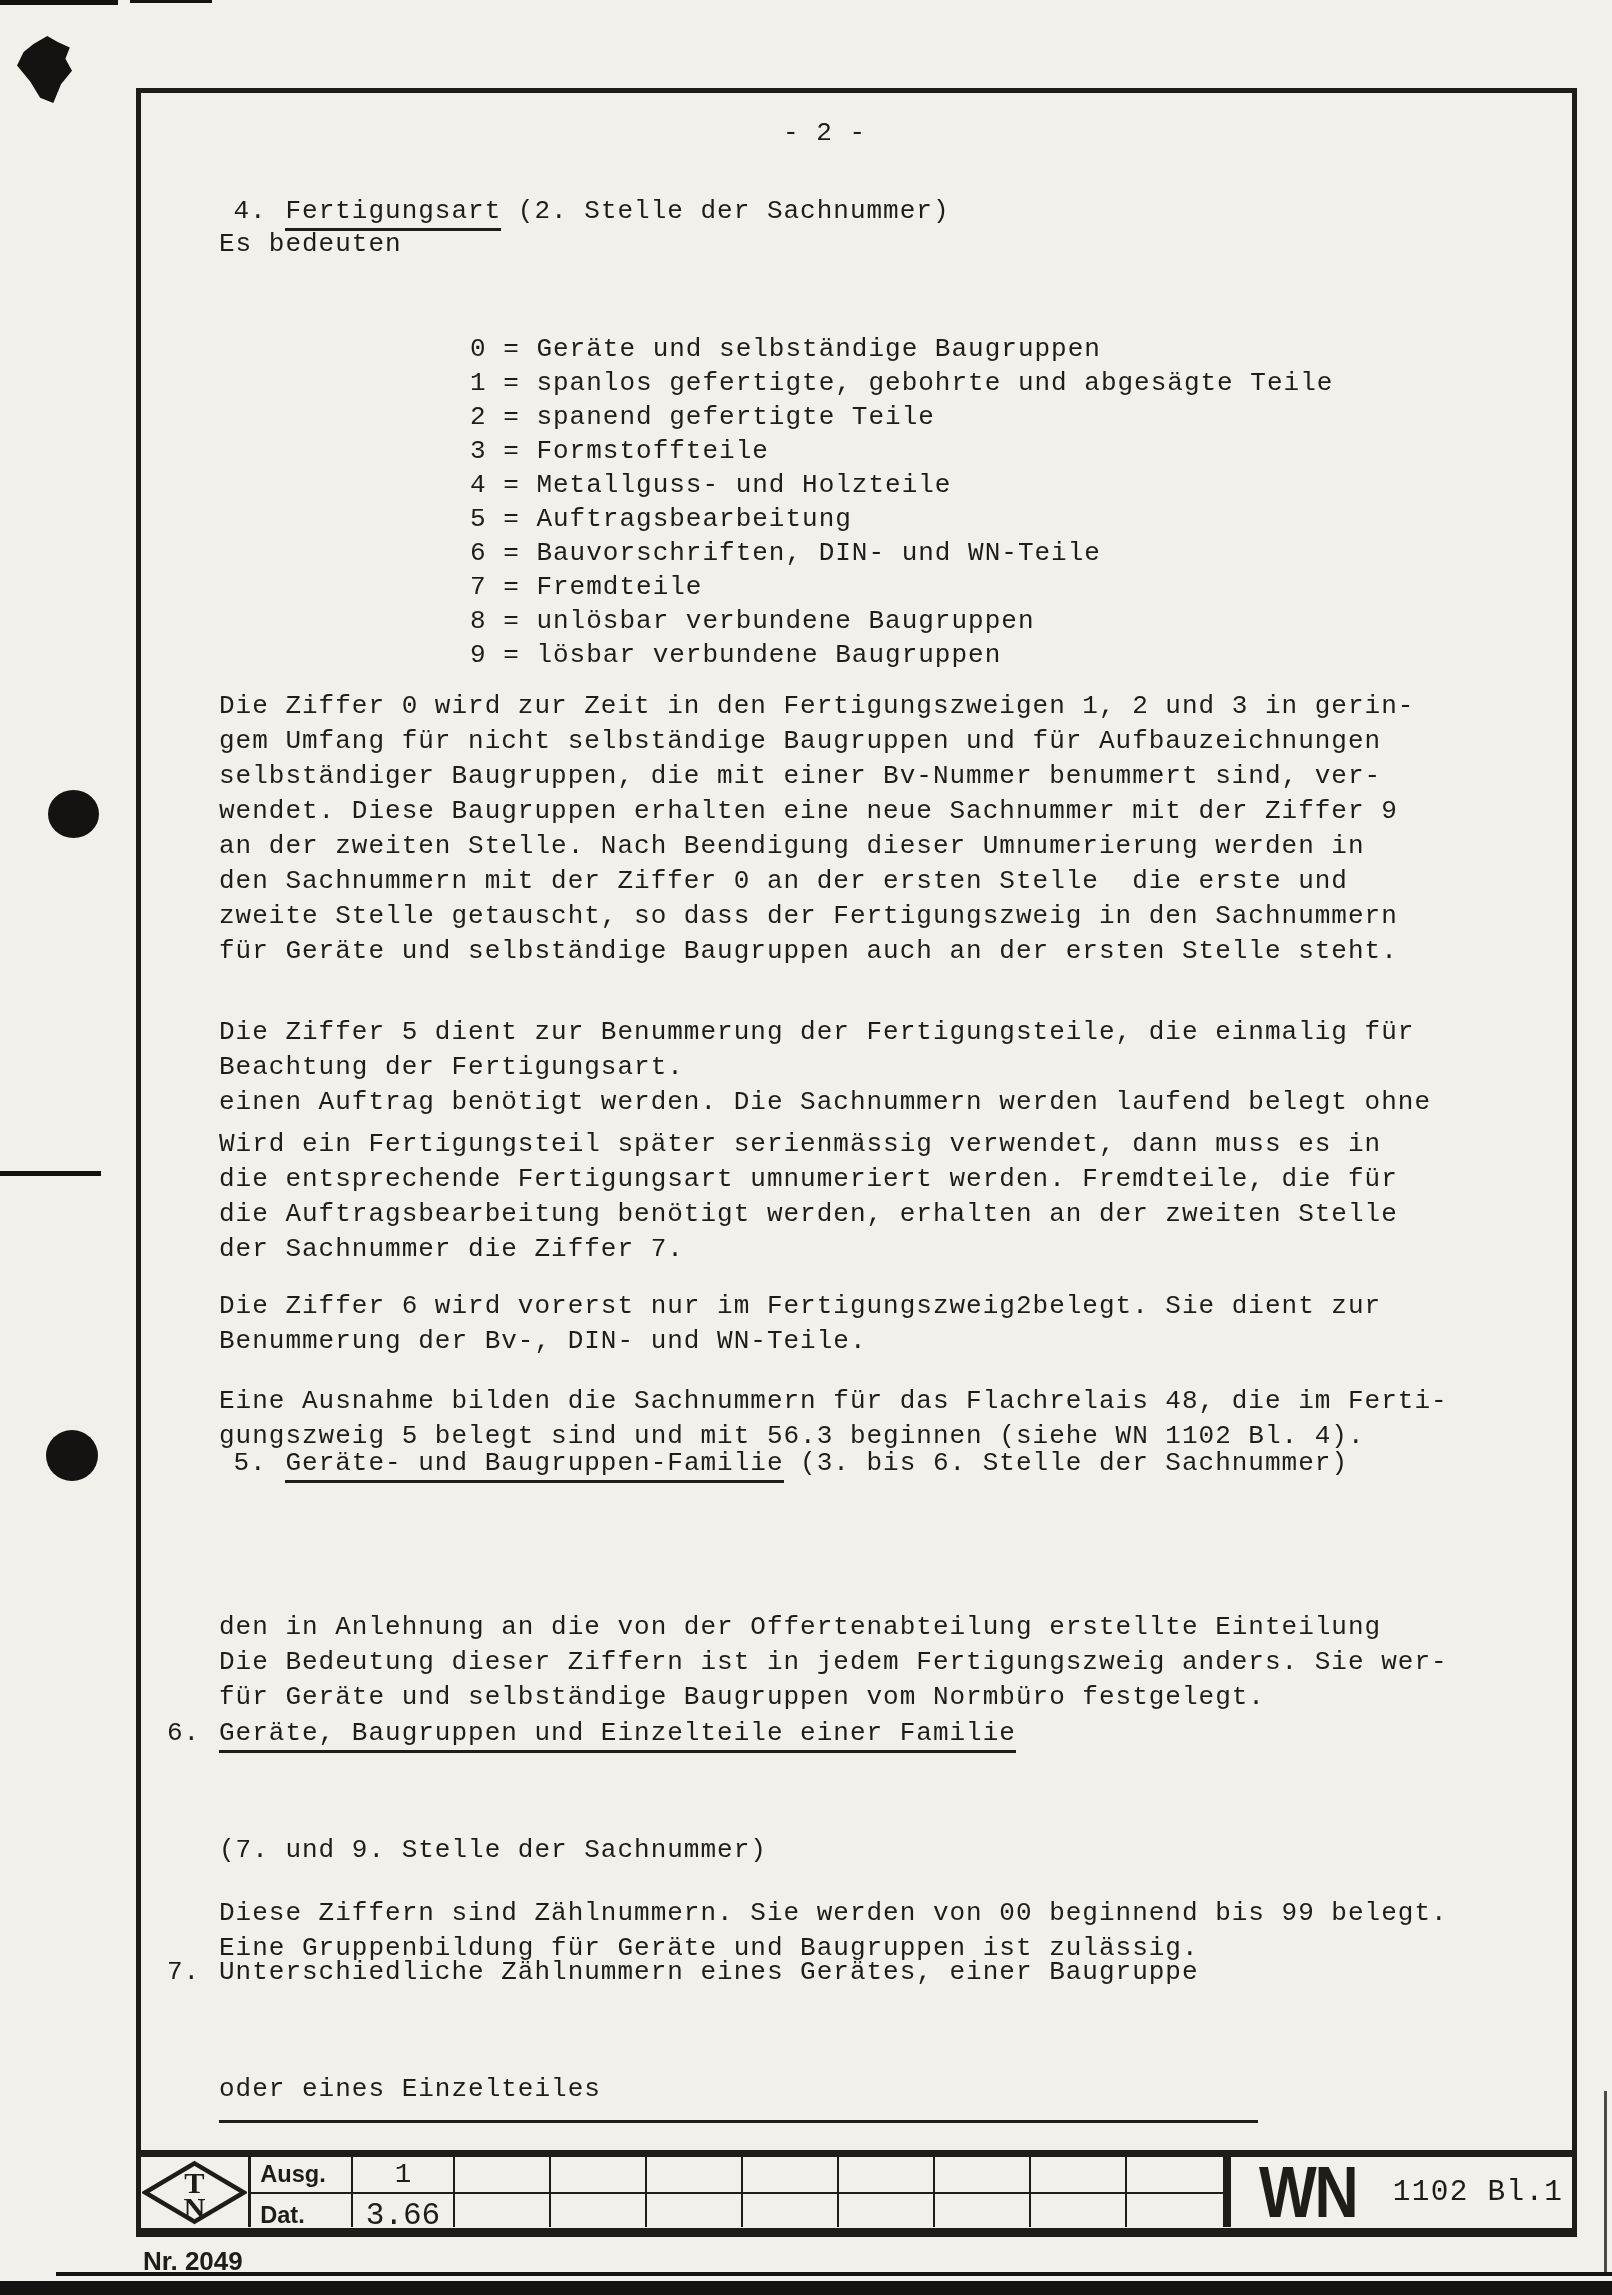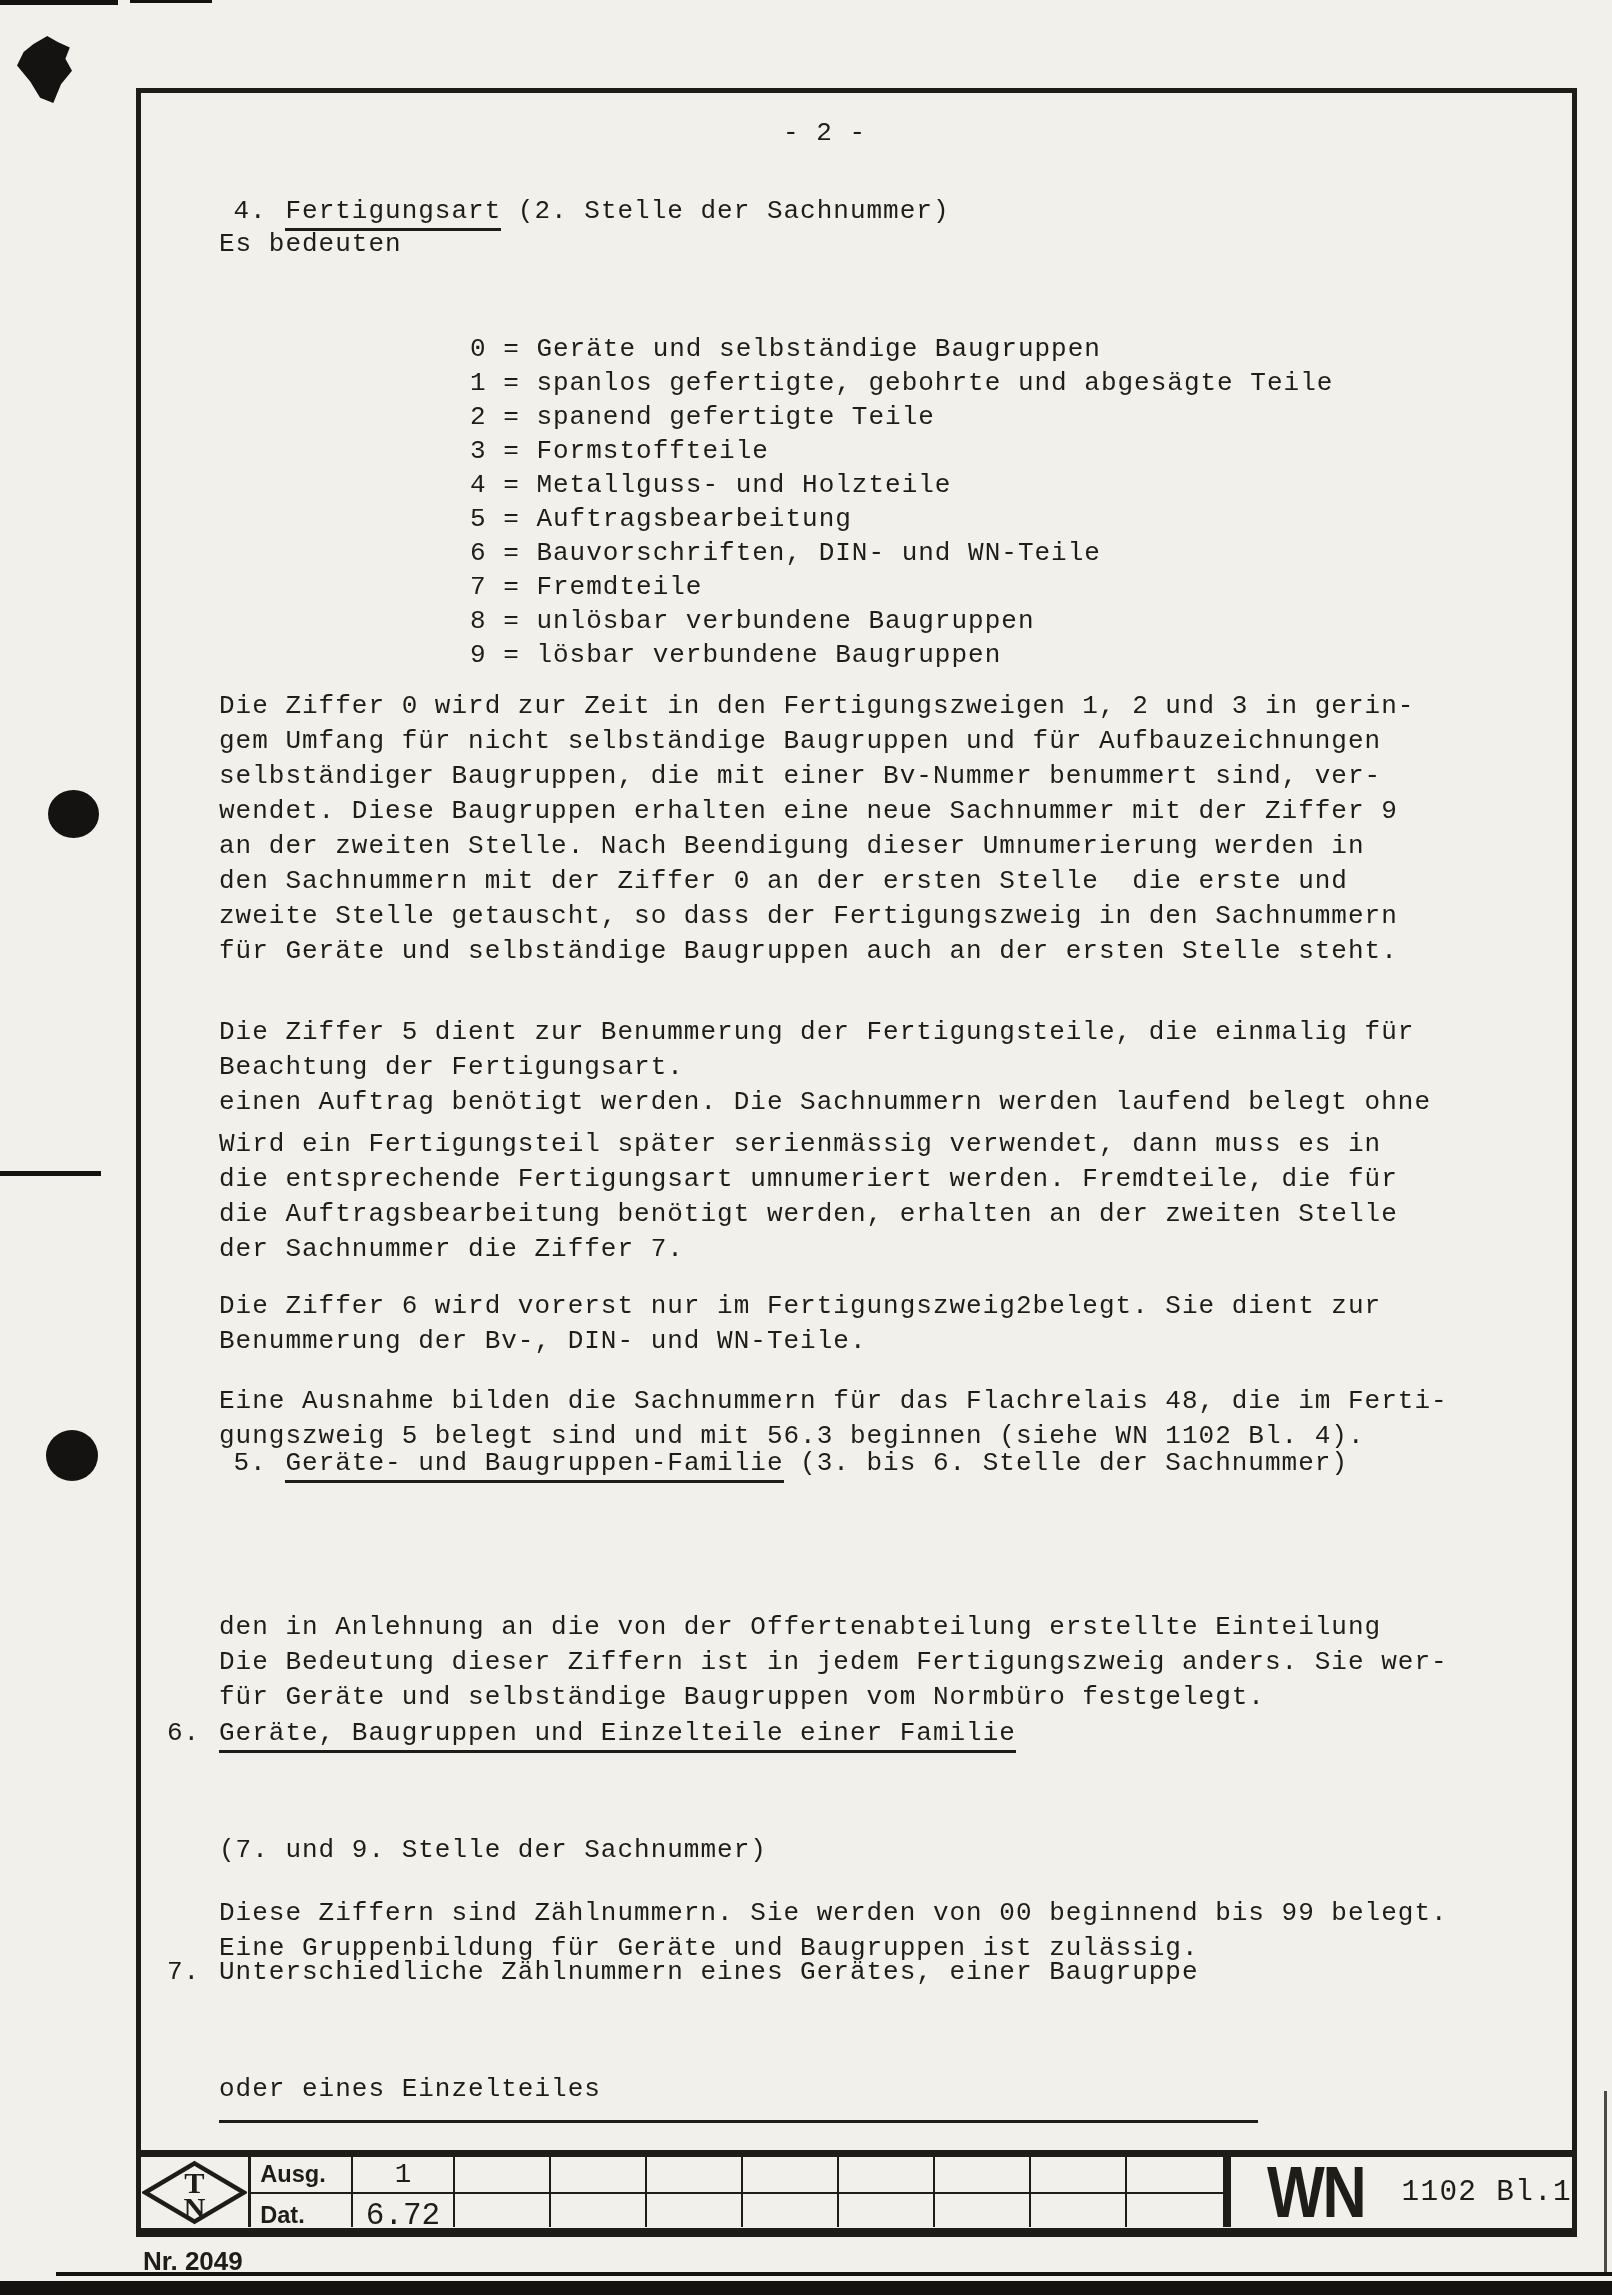--- a/index.html
+++ b/index.html
@@ -30,21 +30,21 @@
   .fcell{box-sizing:border-box; height:70px;}
   .logo-cell{width:110px; border-right:3.3px solid #1e1d1a; display:flex; align-items:center; justify-content:center;}
   .lab-cell{width:102px; border-right:2.6px solid #1e1d1a;}
   .val-cell{width:102px; border-right:2.6px solid #1e1d1a;}
   .empty-cell{width:96px; border-right:2.6px solid #1e1d1a;}
   .cr{height:43px; display:flex; align-items:center; box-sizing:border-box;}
   .cr.top{height:37px; border-bottom:2.6px solid #1e1d1a;}
   .lab-cell .cr{padding-left:9.2px; font-family:"Liberation Sans",sans-serif; font-weight:bold; font-size:23.6px;}
   .val-cell .cr{justify-content:center; font-size:27.5px;}
   .val-cell .cr.bot{font-size:31px;}
-  .wn-cell{flex:1; border-left:8.5px solid #1e1d1a; display:flex; align-items:center; padding-left:27.5px; gap:19.6px;justify-content:flex-end;}
+  .wn-cell{flex:1; border-left:8.5px solid #1e1d1a; display:flex; align-items:center; padding-left:27.5px; gap:19.6px;}
   .wn-big{font-family:"Liberation Sans",sans-serif; font-weight:bold; font-size:72px;
           transform:scaleX(.85); transform-origin:left center; letter-spacing:-2.6px;}
   .wn-num{font-size:29.4px; letter-spacing:1.3px; white-space:pre;}
   .nr-note{font-family:"Liberation Sans",sans-serif; font-weight:bold; font-size:26px;}
   
   .bar{background:#141311;}
   .dot{background:#141311; border-radius:50%;}
   .blob{background:#141311;
         clip-path:polygon(30% 12%, 55% 0%, 74% 9%, 96% 17%, 88% 34%, 100% 52%, 80% 72%, 66% 100%, 42% 92%, 24% 68%, 0% 44%, 12% 24%);}
 </style>
@@ -128,21 +128,21 @@
         <text x="83" y="52" text-anchor="middle" font-family="Liberation Serif, serif" font-weight="bold" font-size="48" fill="#1e1d1a">T</text>
         <text x="83" y="91" text-anchor="middle" font-family="Liberation Serif, serif" font-weight="bold" font-size="48" fill="#1e1d1a">N</text>
       </svg>
     </div>
     <div class="fcell lab-cell">
       <div class="cr top">Ausg.</div>
       <div class="cr bot">Dat.</div>
     </div>
     <div class="fcell val-cell">
       <div class="cr top">1</div>
-      <div class="cr bot">6.72</div>
+      <div class="cr bot">3.66</div>
     </div>
     <div class="fcell empty-cell">
         <div class="cr top"></div>
         <div class="cr bot"></div>
       </div>
     <div class="fcell empty-cell">
         <div class="cr top"></div>
         <div class="cr bot"></div>
       </div>
     <div class="fcell empty-cell">

